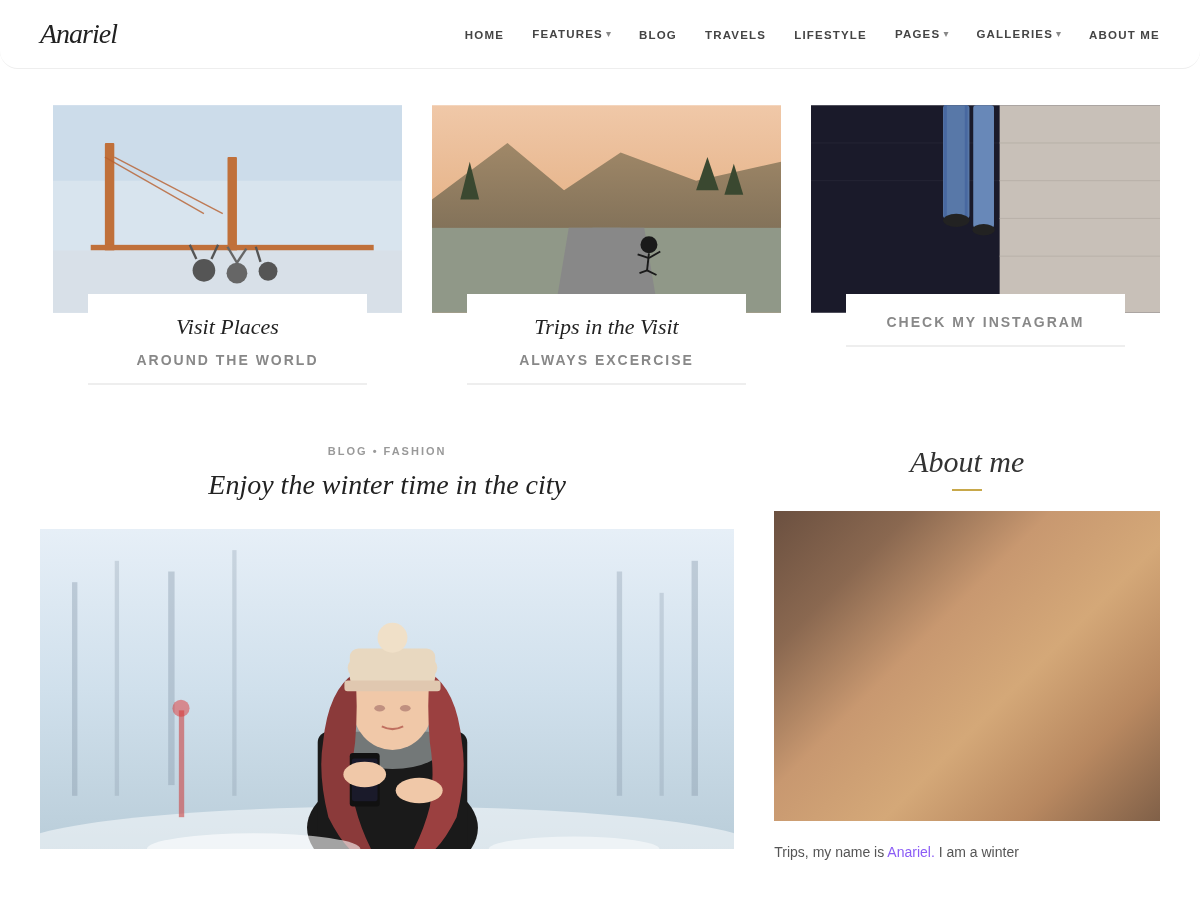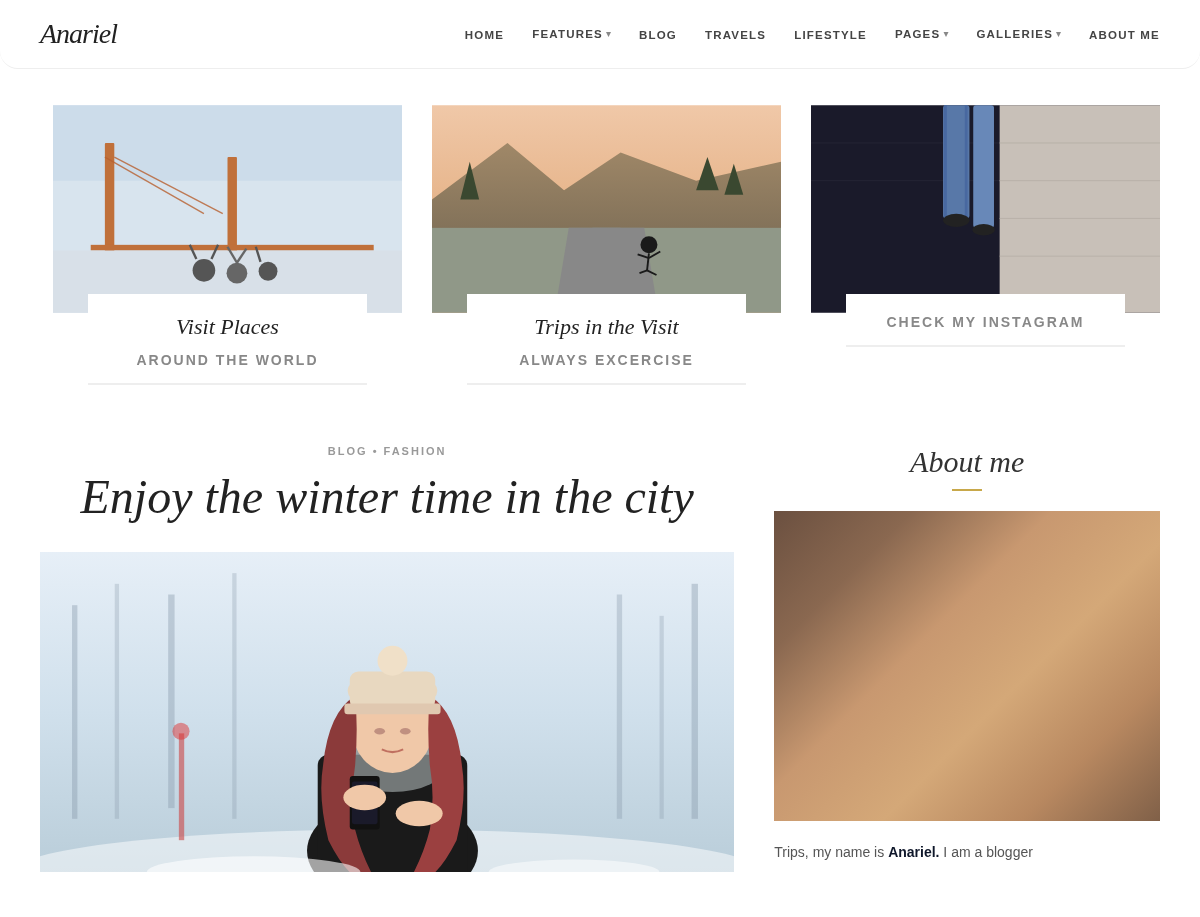--- a/index.html
+++ b/index.html
@@ -119,21 +119,21 @@
       letter-spacing: 2px;
       text-transform: uppercase;
       color: #999;
       text-align: center;
       margin-bottom: 12px;
     }
 
     .post-title {
       font-family: 'Georgia', serif;
       font-style: italic;
-      font-size: 48px;
+      font-size: 28px;
       color: #222;
       text-align: center;
       margin-bottom: 28px;
       font-weight: 400;
     }
 
     .post-image-wrapper {
       width: 100%;
       height: 320px;
       overflow: hidden;
@@ -195,22 +195,22 @@
     }
 
     .about-me-text {
       font-family: Arial, sans-serif;
       font-size: 14px;
       color: #555;
       line-height: 1.6;
       text-align: left;
     }
     .about-me-text strong {
-      font-weight: 700;
-      color: #0f172a;
+      font-weight: 400;
+      color: #8b5cf6;
     }
 
     
     .img-canvas {
       width: 100%;
       height: 100%;
       display: block;
     }
   </style>
 </head>
@@ -480,20 +480,20 @@
             <circle cx="192" cy="165" r="12" fill="#a85838" opacity="0.8"></circle>
             <circle cx="196" cy="190" r="10" fill="#9b5030" opacity="0.7"></circle>
             <circle cx="194" cy="215" r="11" fill="#a85838" opacity="0.75"></circle>
 
             <circle cx="140" cy="220" r="4" fill="#d08060" opacity="0.6"></circle>
             <circle cx="155" cy="235" r="3" fill="#c07050" opacity="0.5"></circle>
             <circle cx="130" cy="240" r="3" fill="#d08060" opacity="0.6"></circle>
           </svg>
         </div>
         <div class="about-me-text">
-          <span>Trips, my name is </span><strong>Anariel.</strong><span> I am a blogger</span>
+          <span>Trips, my name is </span><strong>Anariel.</strong><span> I am a winter</span>
         </div>
       </div>
     </div>
 
   </div>
 
 </div>
 
 </body></html>

